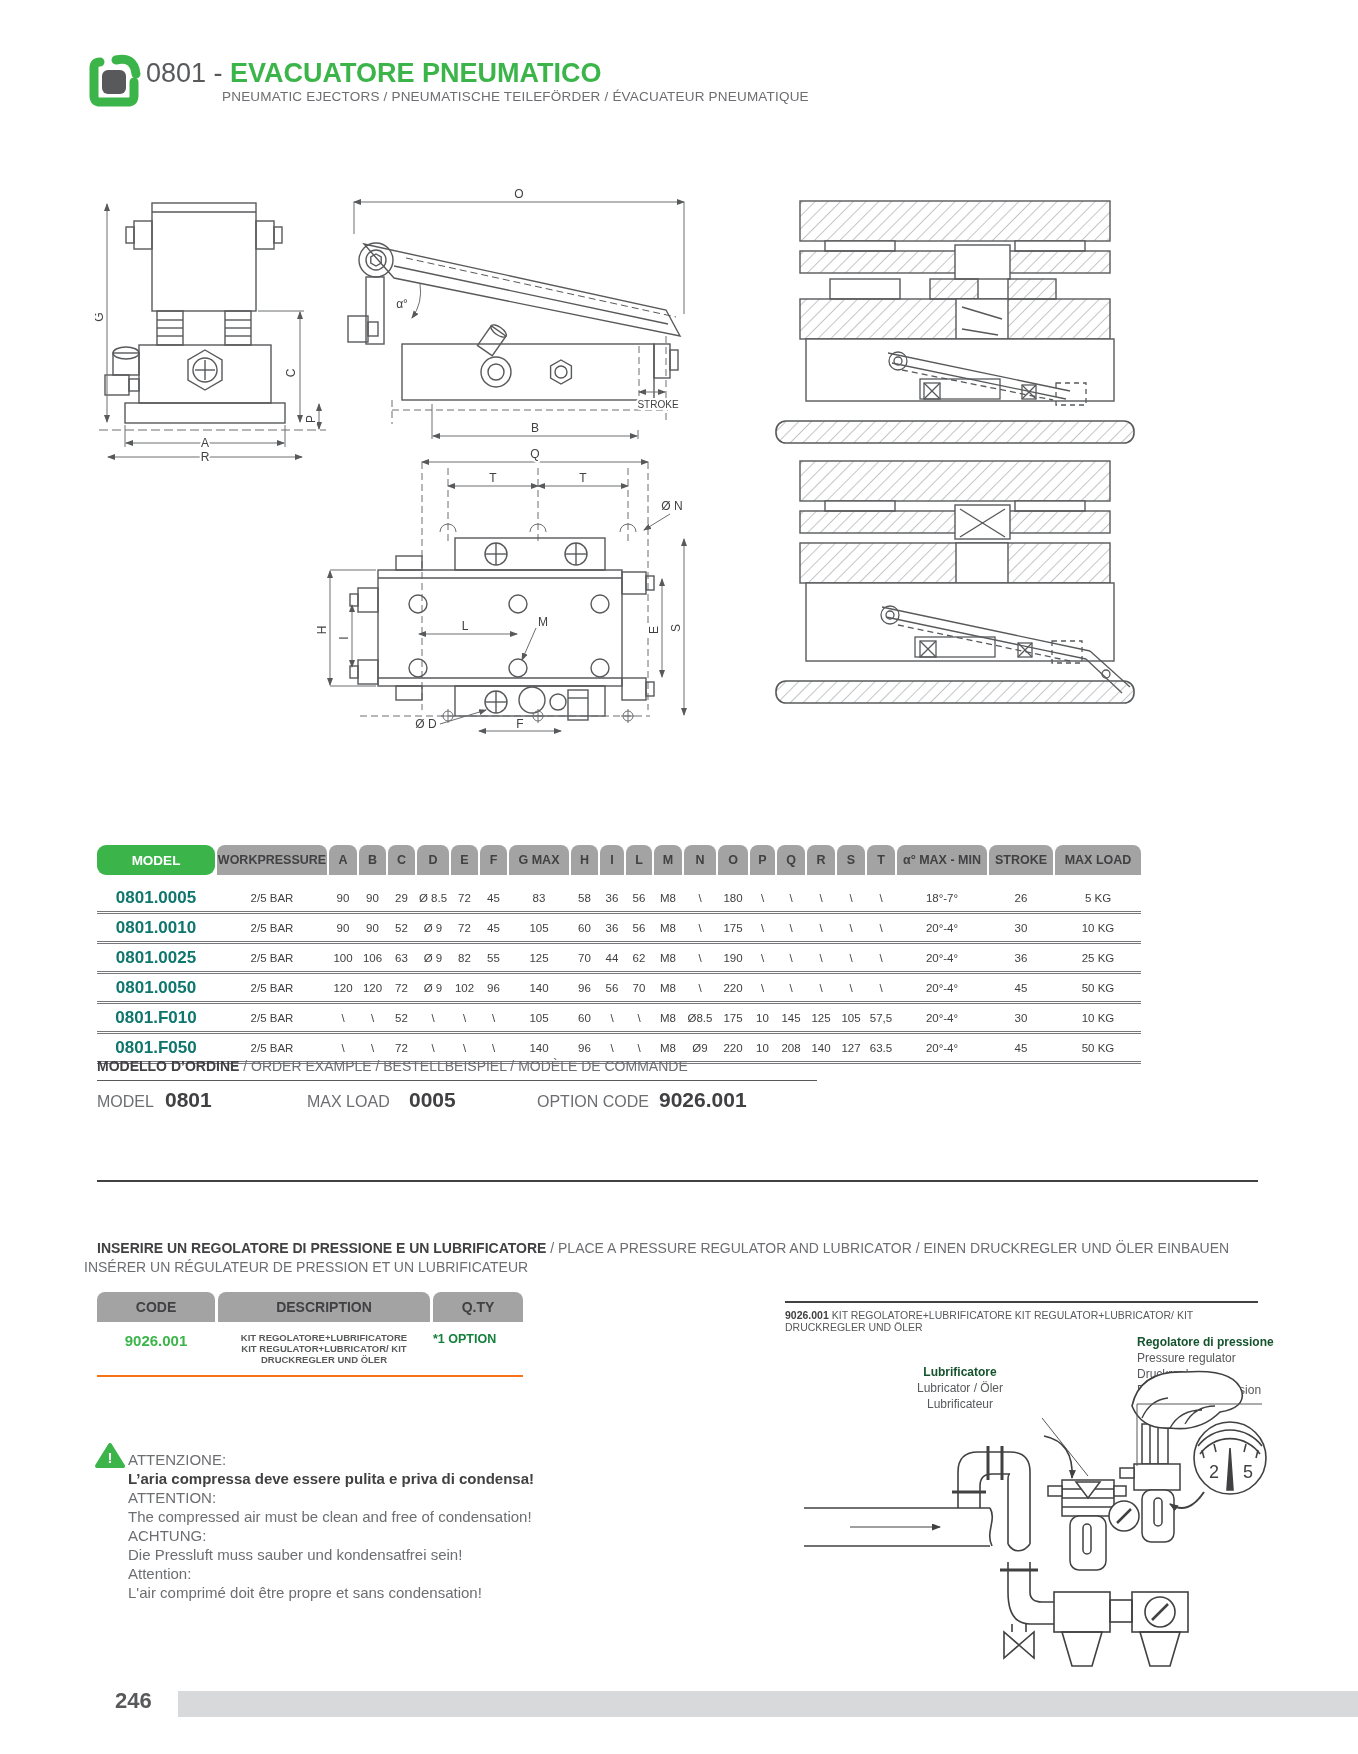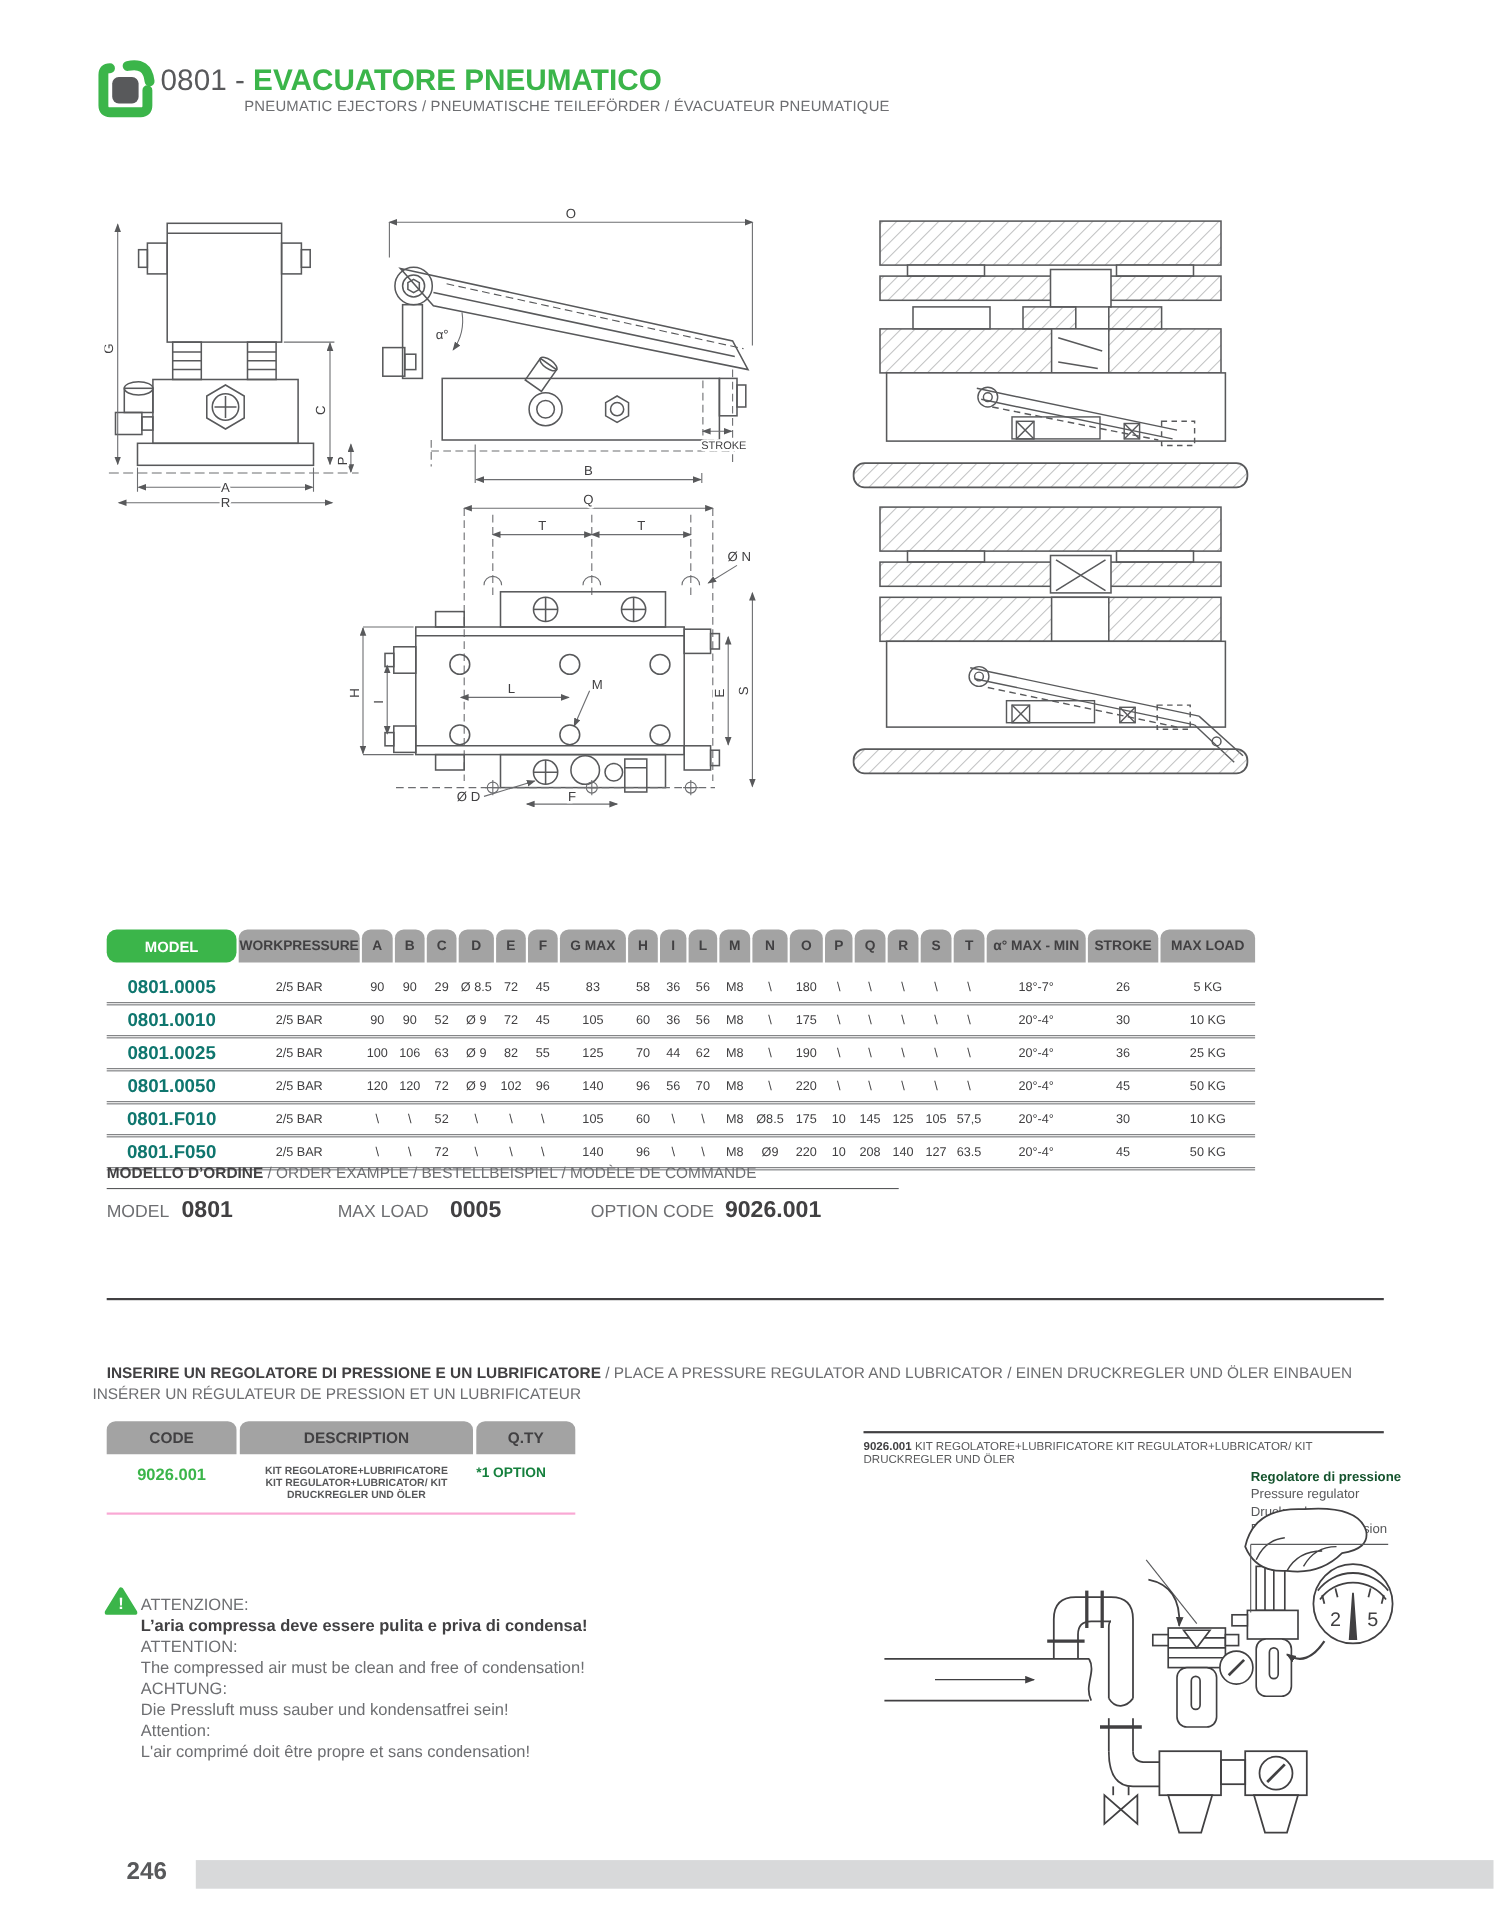--- a/index.html
+++ b/index.html
@@ -26,21 +26,21 @@
   .spec-body .grid-row:first-child{margin-top:9px;}
   .spec-body .grid-row>div{text-align:center;font-size:11.5px;color:#414042;}
   .spec-body .grid-row>div:first-child{color:#0f766e;font-weight:bold;font-size:17px;}
 
   
   #order-fields{display:flex;align-items:baseline;}
   .ofield-label{font-size:16px;color:#6d6e71;}
   .ofield-value{font-size:21px;font-weight:bold;color:#414042;}
 
   
-  #codetab{--ccols:118px 212px 90px;width:426px;border-bottom:2px solid #f9a8d4;padding-bottom:10px;}
+  #codetab{--ccols:118px 212px 90px;width:426px;border-bottom:2px solid #f97316;padding-bottom:10px;}
   .cgrid{display:grid;grid-template-columns:var(--ccols);column-gap:3px;}
   #codetab .hcell{font-size:14px;}
   .code-val{color:#3bb54a;font-weight:bold;font-size:15px;text-align:center;}
   .code-desc{font-size:9.5px;line-height:11px;color:#58595b;text-align:center;font-weight:bold;}
   .code-qty{font-weight:bold;font-size:12.5px;text-align:left;color:#15803d;}
 
   .rule{background:#414042;}
   .thin-rule{background:#58595b;}
 
   #caption-right{font-size:10.5px;color:#58595b;}
@@ -560,20 +560,25 @@
       </div>
       <div class="code-qty">*1 OPTION</div>
     </div>
   </div>
 
   <div class="abs rule" style="left:785px;top:1301px;width:473px;height:2px"></div>
   <div class="abs" id="caption-right" style="left:785px;top:1309px;width:473px">
     <b>9026.001</b><span> KIT REGOLATORE+LUBRIFICATORE KIT REGULATOR+LUBRICATOR/ KIT DRUCKREGLER UND ÖLER</span>
   </div>
 
+  <div class="abs ill-label" style="left:860px;top:1364px;width:200px;text-align:center">
+    <div class="lead">Lubrificatore</div>
+    <div>Lubricator / Öler</div>
+    <div>Lubrificateur</div>
+  </div>
   <div class="abs ill-label" style="left:1137px;top:1334px;width:200px">
     <div class="lead">Regolatore di pressione</div>
     <div>Pressure regulator</div>
     <div>Druckregler</div>
     <div>Régulateur de pression</div>
   </div>
 
   <svg class="abs" style="left:790px;top:1340px" width="480" height="330" viewBox="0 0 480 330">
     <defs>
         <marker id="ciA" markerWidth="10" markerHeight="9" refX="8" refY="3.5" orient="auto-start-reverse" markerUnits="userSpaceOnUse">

